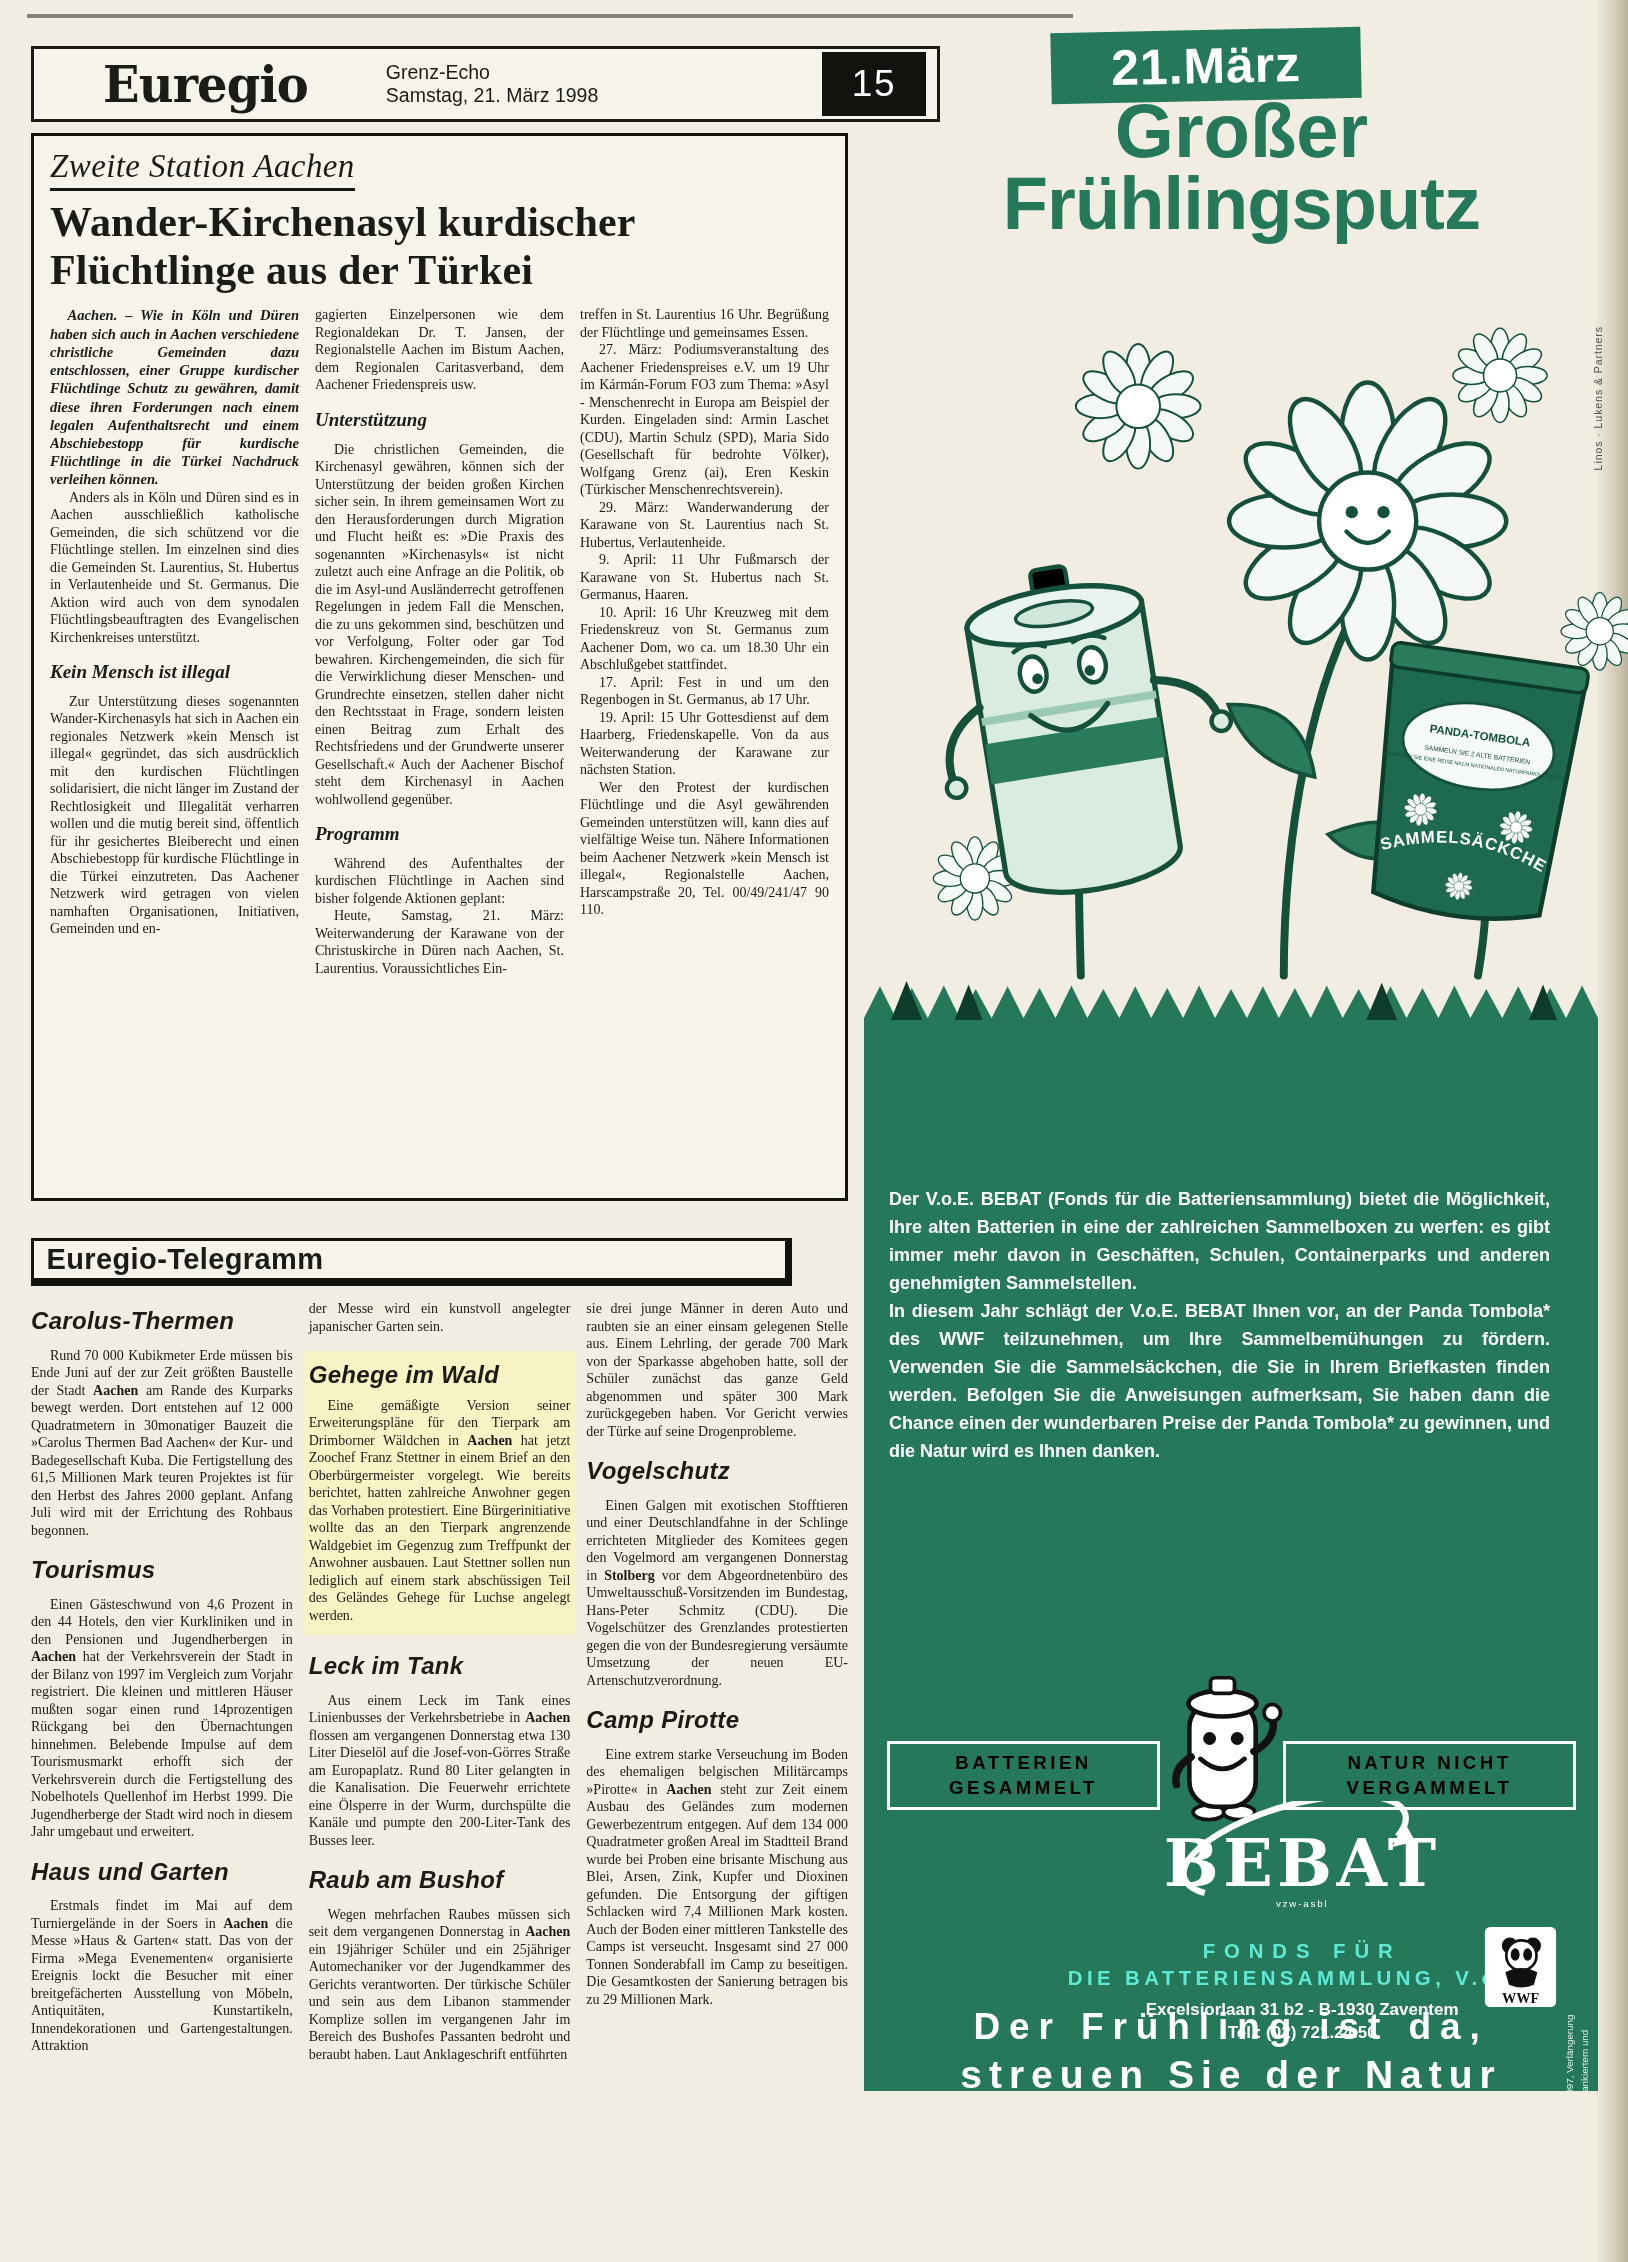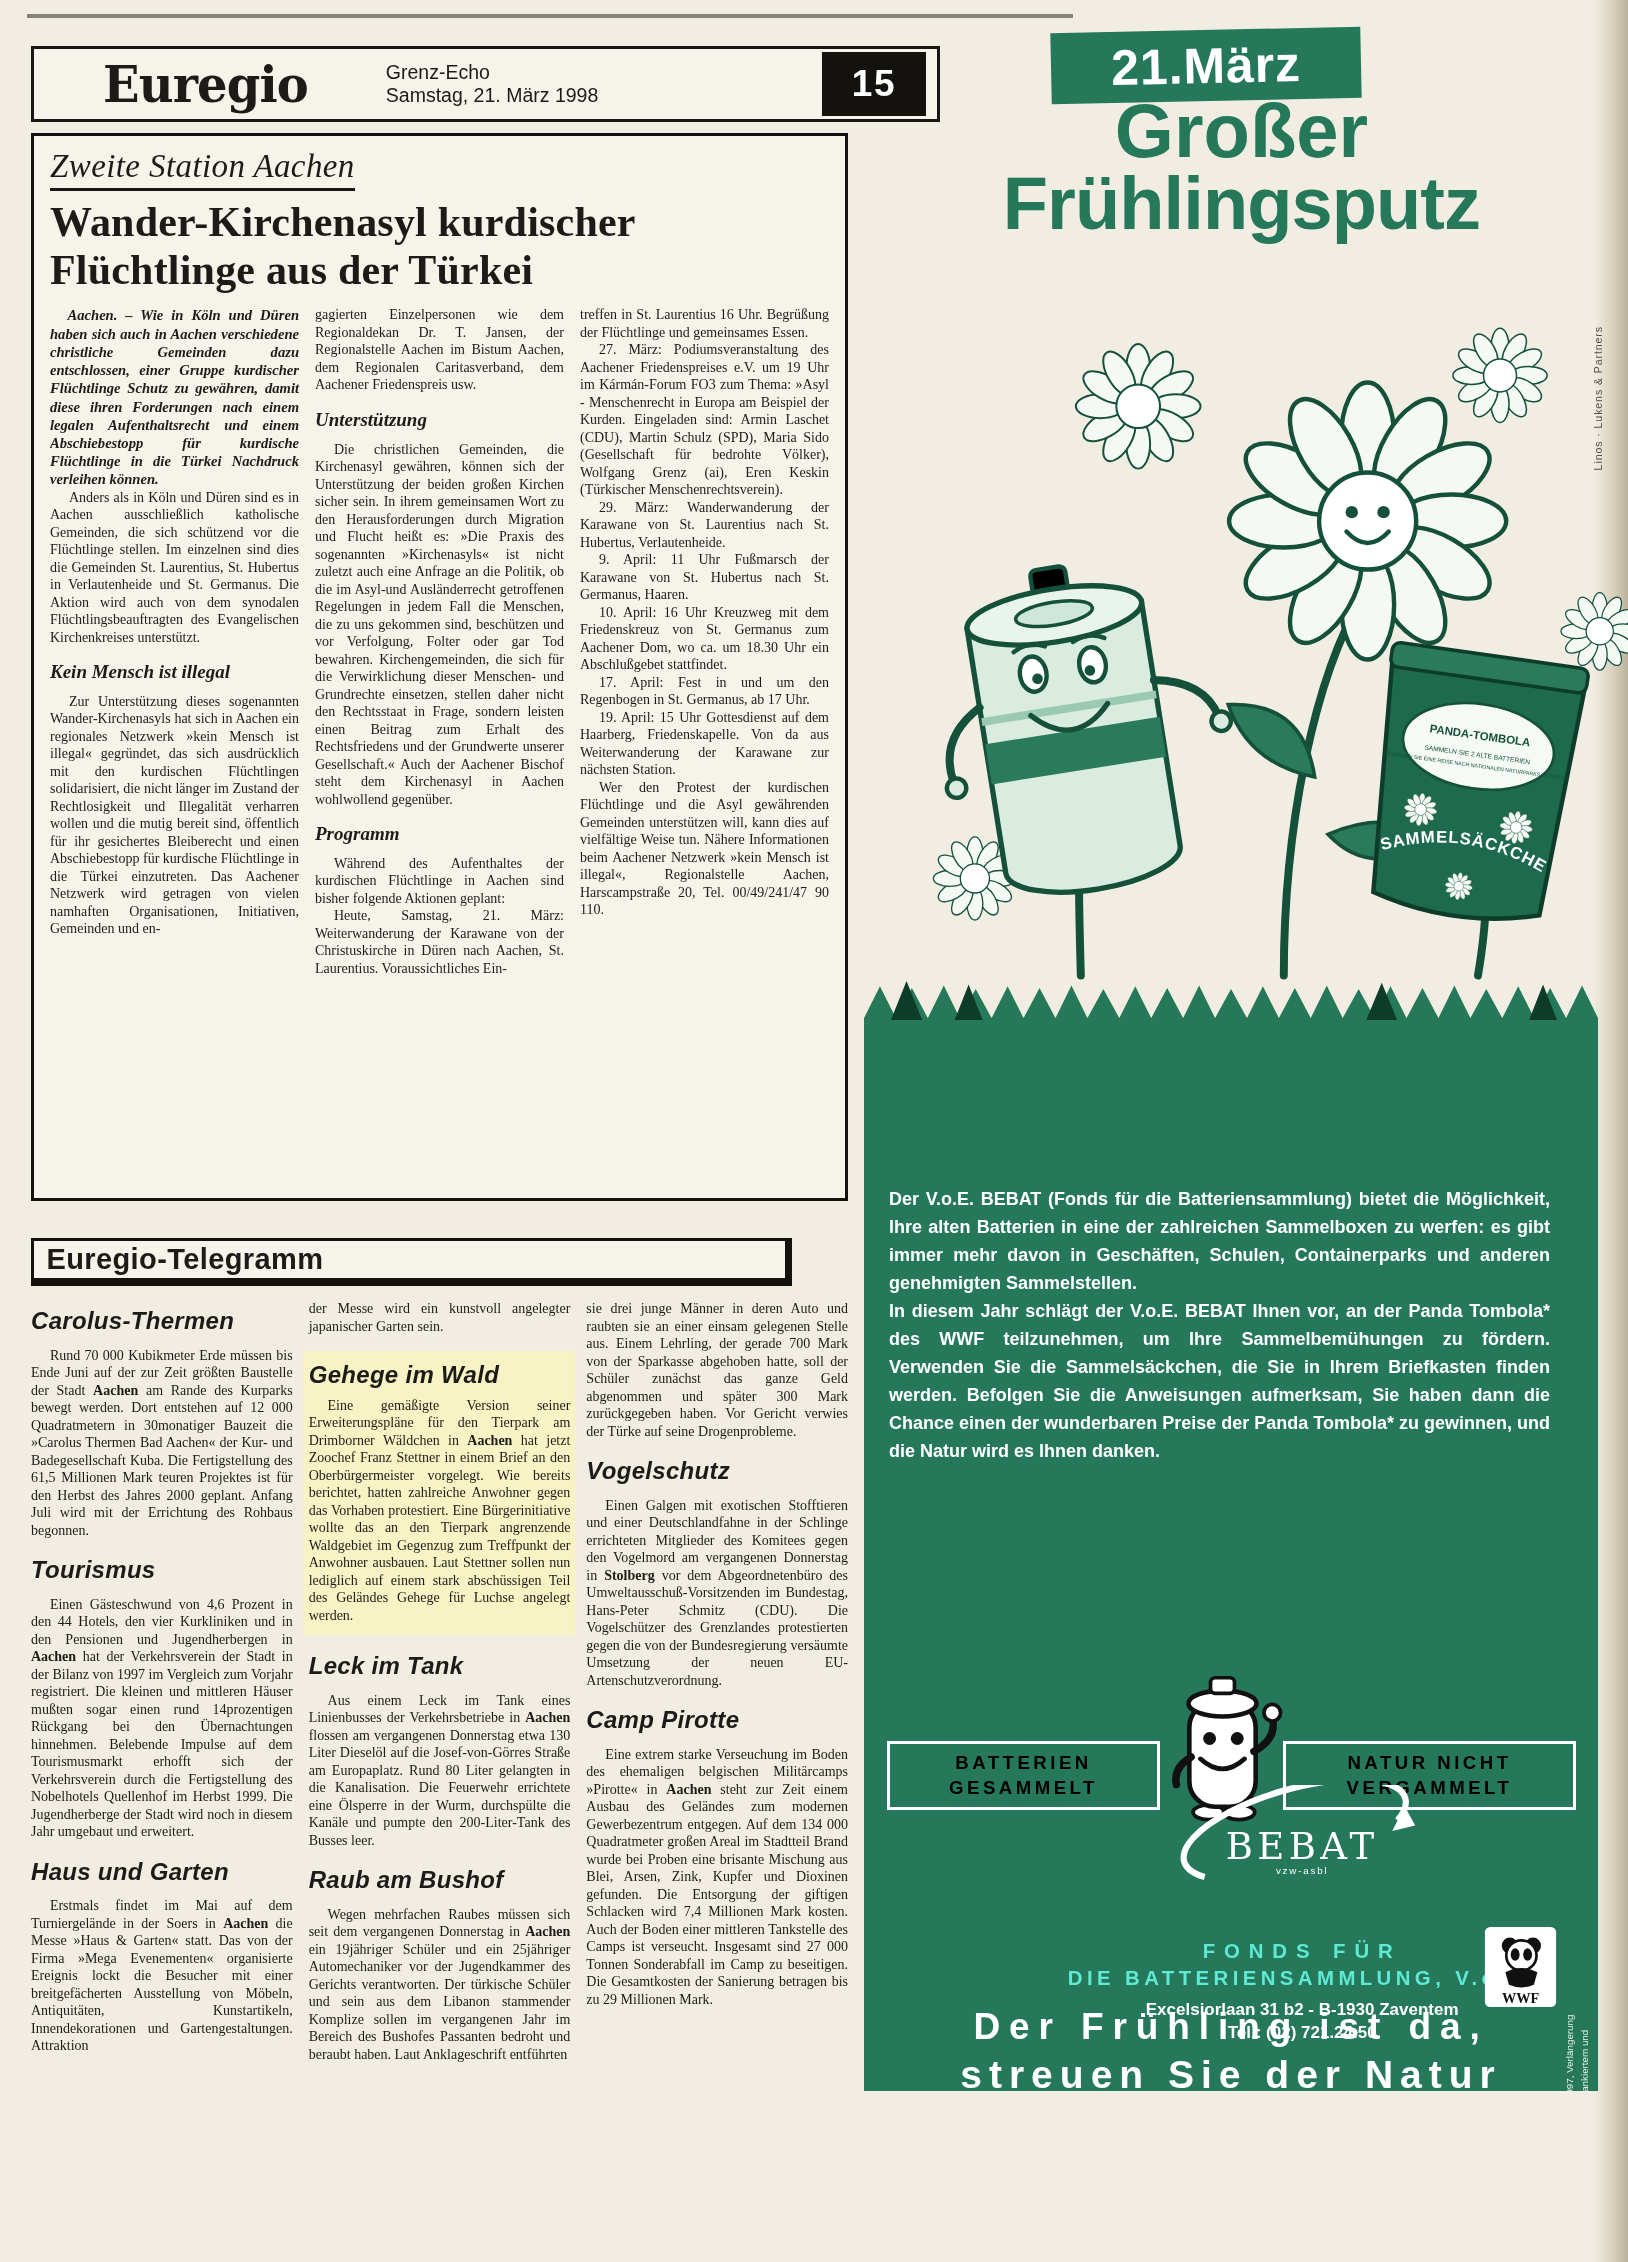--- a/index.html
+++ b/index.html
@@ -12,21 +12,21 @@
     background:linear-gradient(90deg, rgba(0,0,0,0) 0%, #d8d0bc 55%, #b9b09a 100%);}
   .scan-top{position:absolute;left:26.6px;top:14px;width:1046px;height:3.5px;background:#2a2824;opacity:.55;}
 
   
   .masthead{position:absolute;left:31px;top:46px;width:909px;height:76px;
     border:3.5px solid #1a1816;background:#f6f3ea;display:flex;align-items:center;box-sizing:border-box;}
   .masthead .brand{font-family:"DejaVu Serif", serif;font-weight:bold;font-size:48px;
     letter-spacing:-0.9px;margin-left:69px;transform:scaleY(1.05);}
   .mast-meta{margin-left:78px;font-family:"Liberation Sans", sans-serif;font-size:19.5px;line-height:1.18;}
   .page-num{margin-left:auto;margin-right:10.6px;background:#14120f;color:#fff;
-    font-family:"Liberation Sans", sans-serif;font-weight:bold;font-size:37px;
+    font-family:"Liberation Sans", sans-serif;font-weight:normal;font-size:37px;
     padding:11px 30px;letter-spacing:1.8px;}
 
   
   .article-box{position:absolute;left:31px;top:133px;width:817px;height:1068px;
     border:3.5px solid #14120f;background:#f6f3ea;box-sizing:border-box;padding:12.4px 16px;overflow:hidden;}
   .kicker{display:inline-block;font-style:italic;font-size:33px;
     border-bottom:3.5px solid #1a1816;padding-bottom:2.7px;letter-spacing:0.4px;}
   .headline{font-weight:bold;font-size:42px;line-height:1.13;margin-top:8px;white-space:pre-line;letter-spacing:0.2px;}
   .cols{display:flex;gap:16px;margin-top:12.4px;height:849px;overflow:hidden;}
   .col{flex:1;font-size:14px;line-height:1.25;text-align:justify;}
@@ -69,21 +69,21 @@
     font-family:"Liberation Sans", sans-serif;font-weight:bold;font-size:18px;line-height:28px;}
   .ad-p{margin:0;text-align:justify;}
   .badges{position:absolute;left:0;right:0;top:700px;height:106px;}
   .badge{position:absolute;border:3.5px solid #fff;color:#000000;font-family:"Liberation Sans", sans-serif;
     font-weight:bold;font-size:18.6px;letter-spacing:3.5px;line-height:1.35;padding:6.2px 10.6px;box-sizing:border-box;text-align:center;}
   .badge.left{left:23px;width:273px;top:21px;}
   .badge.right{left:419px;width:293px;top:21px;}
   .mascot{position:absolute;left:294px;top:-55px;width:129px;height:160px;}
   .bebat{position:absolute;left:160px;right:17.7px;top:805px;text-align:center;color:#fff;}
   .bebat .logo-wrap{position:relative;display:inline-block;}
-  .bebat .logo{font-family:"DejaVu Serif", serif;font-weight:normal;font-size:37px;letter-spacing:4.4px;}
+  .bebat .logo{font-family:"DejaVu Serif", serif;font-weight:bold;font-size:65px;letter-spacing:4.4px;}
   .bebat svg{position:absolute;left:50%;top:50%;transform:translate(-50%,-54%);pointer-events:none;}
   .bebat .sub{font-family:"Liberation Sans", sans-serif;font-size:9.8px;letter-spacing:1.8px;margin-top:-3.5px;}
   .fonds{position:absolute;left:160px;right:17.7px;top:920px;text-align:center;color:#5eead4;
     font-family:"Liberation Sans", sans-serif;font-weight:bold;}
   .fonds .f1{font-size:20.4px;letter-spacing:8.9px;}
   .fonds .f2{font-size:20.4px;letter-spacing:4.4px;margin-top:3.5px;}
   .addr{position:absolute;left:160px;right:17.7px;top:979px;text-align:center;color:#fff;
     font-family:"Liberation Sans", sans-serif;font-weight:bold;font-size:17px;line-height:1.35;}
   .wwf{position:absolute;right:41px;top:906px;width:73px;height:82px;}
   .fineprint{position:absolute;right:35px;top:993px;width:443px;color:#e6f2ea;

